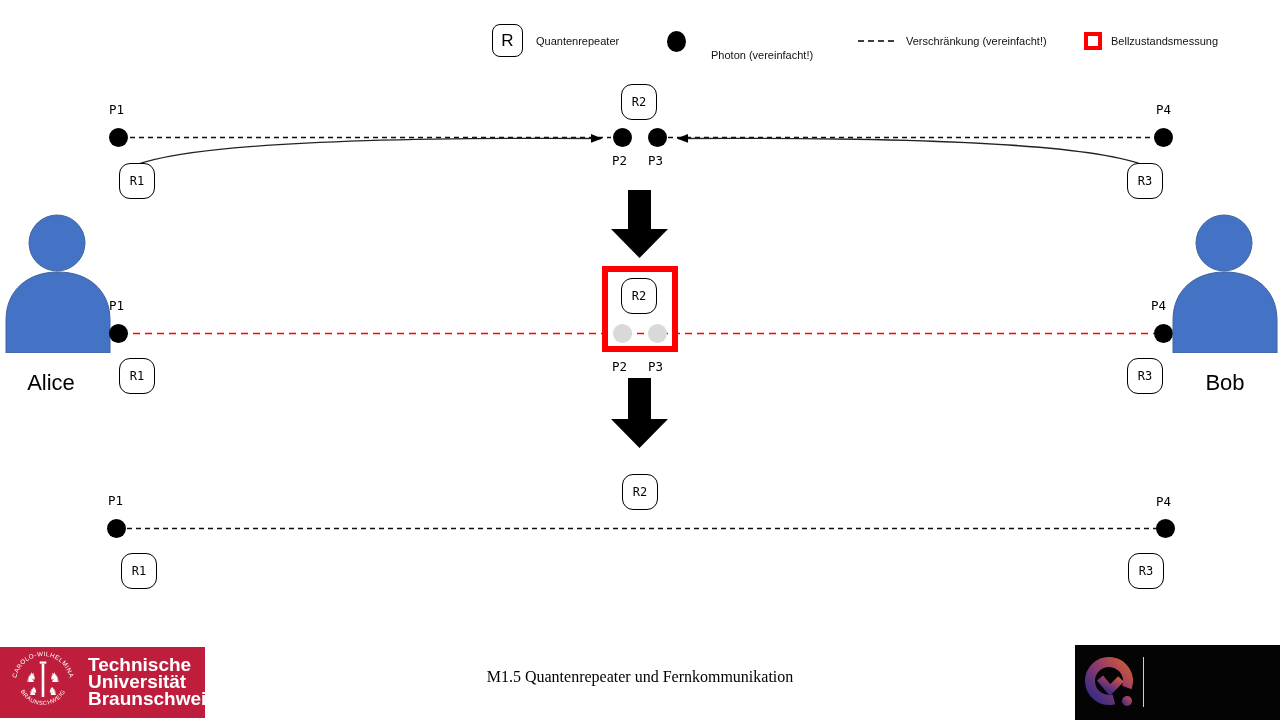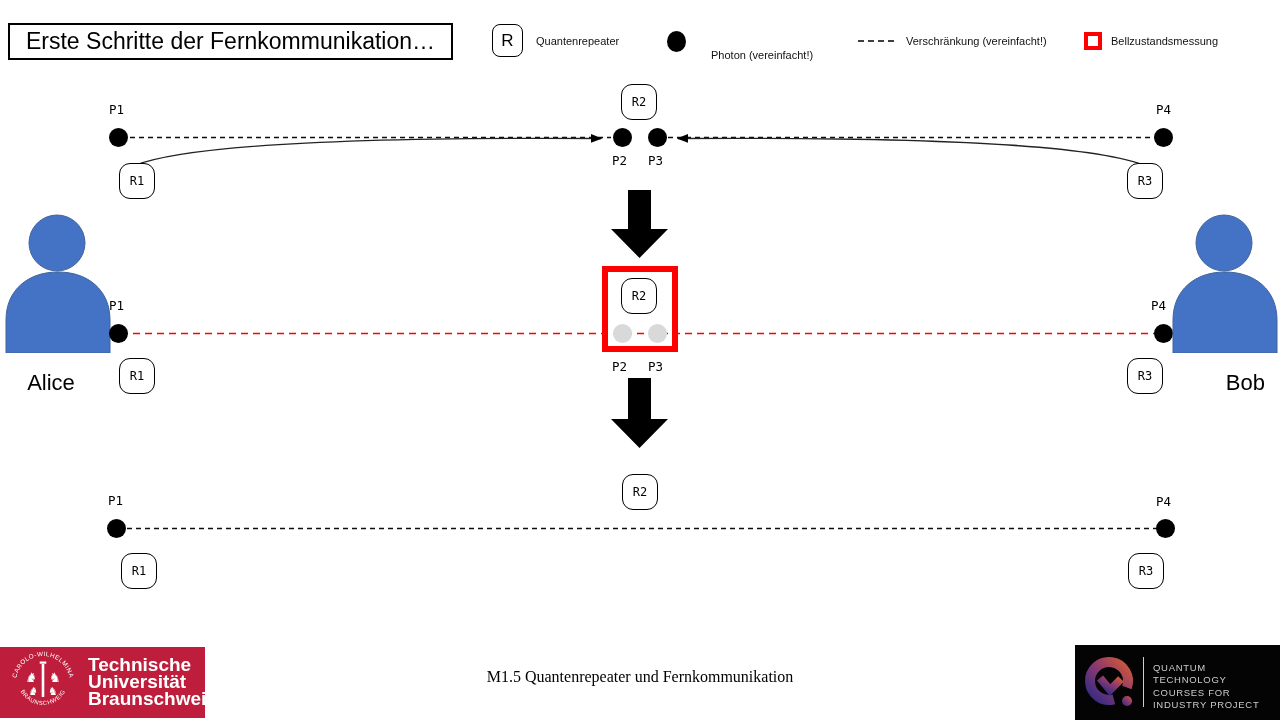--- a/index.html
+++ b/index.html
@@ -63,21 +63,20 @@
     <path d="M1146,166 C1090,143 910,137 678,138.5" fill="none" stroke="#222" stroke-width="1.3" marker-end="url(#ah)"></path>
 
     <polygon points="628,190 651,190 651,229 668,229 639.5,258 611,229 628,229" fill="#000"></polygon>
     <polygon points="628,378 651,378 651,419 668,419 639.5,448 611,419 628,419" fill="#000"></polygon>
 
     <line x1="121" y1="333.5" x2="1158" y2="333.5" stroke="#FF0000" stroke-width="1.6" stroke-dasharray="7 5"></line>
 
     <line x1="118" y1="528.5" x2="1163" y2="528.5" stroke="#0d0d0d" stroke-width="1.4" stroke-dasharray="5 4"></line>
   </svg>
 
-  <div class="abs title-box">Erste Schritte der Fernkommunikation…</div>
   <div class="abs legend-rbox">R</div>
   <div class="abs legend-label" style="left:536px;">Quantenrepeater</div>
   <div class="abs legend-photon"></div>
   <div class="abs legend-label" style="left:711px;margin-top:14px;">Photon (vereinfacht!)</div>
   <div class="abs legend-dash"></div>
   <div class="abs legend-label" style="left:906px;">Verschränkung (vereinfacht!)</div>
   <div class="abs legend-bell"></div>
   <div class="abs legend-label" style="left:1111px;">Bellzustandsmessung</div>
 
   <div>
@@ -113,21 +112,21 @@
     <div class="abs plabel" style="left:648px;top:359px;">P3</div>
 
     <div class="abs plabel" style="left:1151px;top:298px;">P4</div>
     <div class="abs photon" style="left:1154px;top:324px;"></div>
     <div class="abs rbox" style="left:1127px;top:358px;">R3</div>
 
     <svg class="abs" style="left:1168px;top:212px;" width="112" height="141" viewBox="0 0 112 141">
       <circle cx="56" cy="31" r="28" fill="#4472C4" stroke="#41649c" stroke-width="1"></circle>
       <path d="M5,141 L5,108 C5,78 27,60 57,60 C87,60 109,78 109,108 L109,141 Z" fill="#4472C4" stroke="#41649c" stroke-width="1"></path>
     </svg>
-    <div class="abs actor-label" style="left:1185px;top:370px;text-align:right;">Bob</div>
+    <div class="abs actor-label" style="left:1185px;top:370px;">Bob</div>
   </div>
 
   <div>
     <div class="abs plabel" style="left:108px;top:493px;">P1</div>
     <div class="abs photon" style="left:107px;top:519px;"></div>
     <div class="abs rbox" style="left:121px;top:553px;">R1</div>
     <div class="abs rbox" style="left:622px;top:474px;">R2</div>
     <div class="abs plabel" style="left:1156px;top:494px;">P4</div>
     <div class="abs photon" style="left:1156px;top:519px;"></div>
     <div class="abs rbox" style="left:1128px;top:553px;">R3</div>
@@ -168,21 +167,15 @@
           <stop offset="0%" stop-color="#2E2A85"></stop>
           <stop offset="55%" stop-color="#8f3a6e"></stop>
           <stop offset="100%" stop-color="#D05A35"></stop>
         </linearGradient>
       </defs>
       <path d="M32.9,46.35 A19,19 0 1 1 45.85,34.5" fill="none" stroke="url(#qg)" stroke-width="10"></path>
       <path d="M19,25 L29,37 L40,26" fill="none" stroke="url(#qg)" stroke-width="8" stroke-linejoin="miter"></path>
       <circle cx="46" cy="48" r="5" fill="url(#qg)"></circle>
     </svg>
     <div class="qtc-divider"></div>
-    <div class="qtc-text">
-      <div>QUANTUM</div>
-      <div>TECHNOLOGY</div>
-      <div>COURSES FOR</div>
-      <div>INDUSTRY PROJECT</div>
-    </div>
   </div>
 
 </div>
 
 </body></html>

